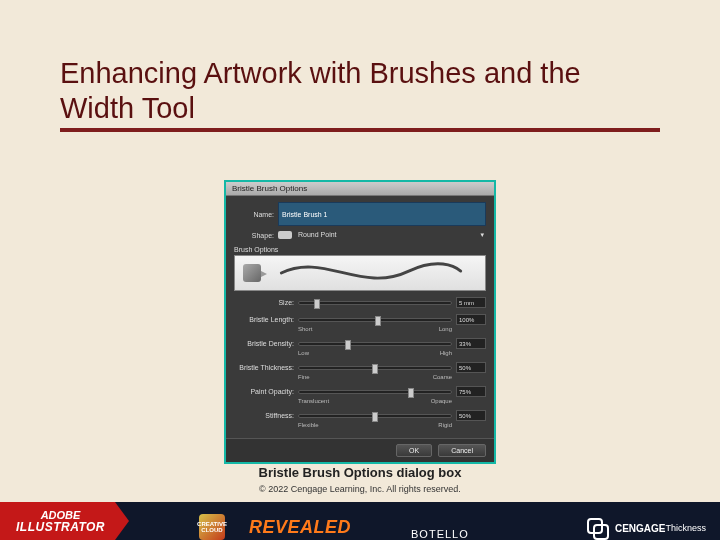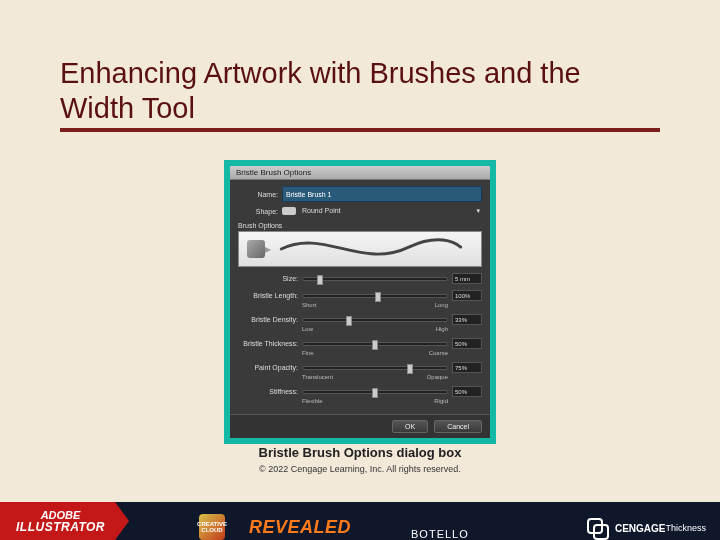--- a/index.html
+++ b/index.html
@@ -23,24 +23,25 @@
     line-height: 1.2;
   }
   .dialog-wrap {
     position: absolute;
     top: 160px;
     left: 224px;
     width: 272px;
   }
   .dialog {
     background: #3a3a3a;
-    border: 6px solid #14b8a6;
+    border: 2px solid #14b8a6;
     width: 100%;
     font-size: 8px;
     color: #ddd;
+    margin-top: 20px;
   }
   .dialog-titlebar {
     background: linear-gradient(to bottom, #cccccc, #aaaaaa);
     color: #222;
     font-size: 8px;
     padding: 2px 6px;
     border-bottom: 1px solid #777;
   }
   .dialog-body { padding: 6px 8px 4px 8px; }
   .row {
@@ -56,21 +57,21 @@
     width: 40px;
     flex-shrink: 0;
   }
   .name-input {
     flex: 1;
     background: #2a5a7a;
     color: #fff;
     font-size: 7px;
     padding: 1px 3px;
     border: 1px solid #1a3a5a;
-    height: 16px;
+    height: 24px;
   }
   .shape-row { display:flex; align-items:center; gap:4px; margin-bottom:6px;}
   .shape-icon {
     width: 14px; height: 8px; background:#ccc; border-radius:2px; flex-shrink:0;
   }
   .shape-select {
     flex:1; color:#ddd; font-size:7px; padding:1px 2px; display:flex; justify-content:space-between;
   }
   .section-label { font-size:7px; color:#ddd; margin: 4px 0 2px 0; }
   .preview {

